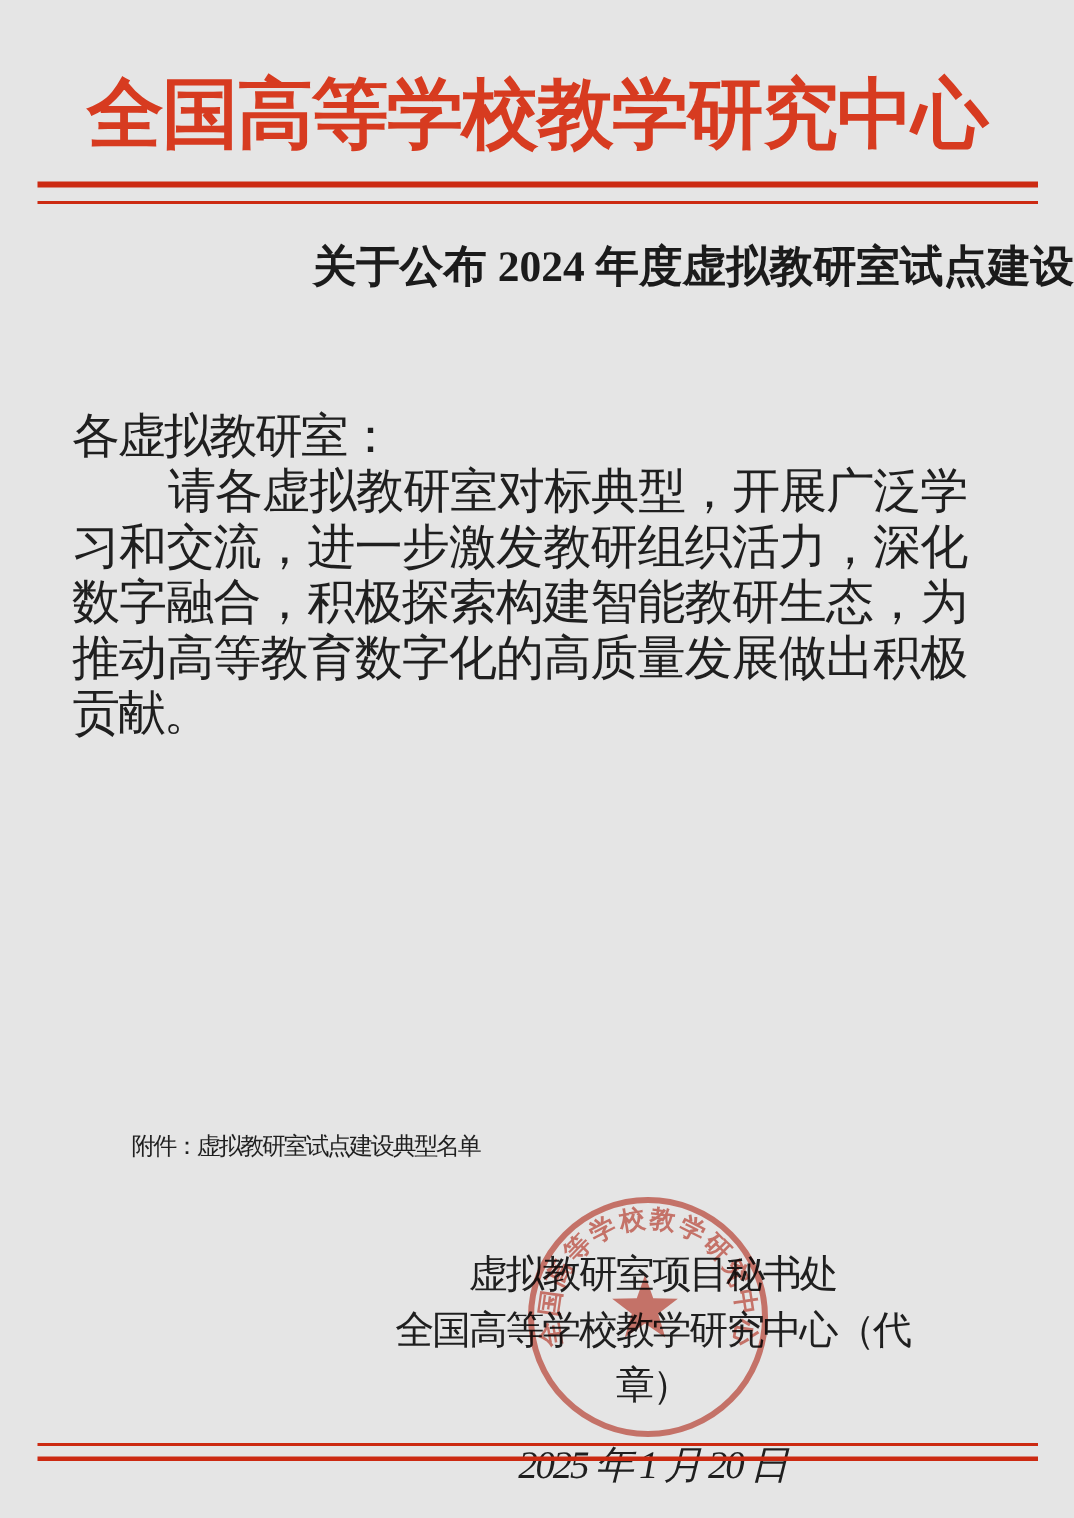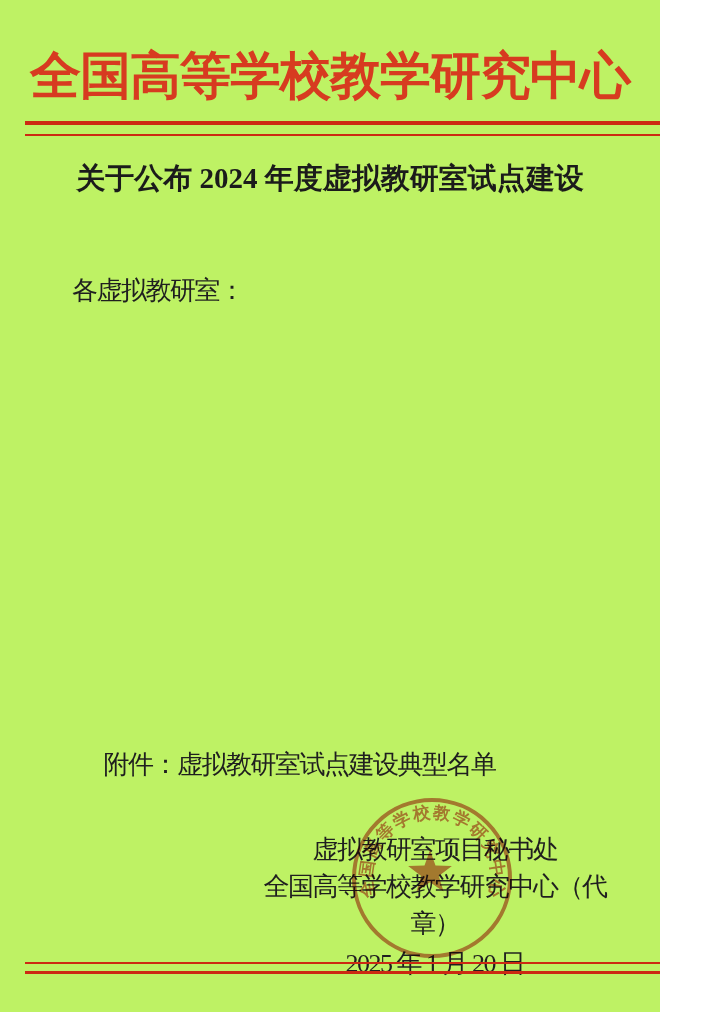--- a/index.html
+++ b/index.html
@@ -4,71 +4,71 @@
 <style>
   :root{
     --header-red:#d73b20;
     --rule-red:#cc2a12;
     --seal-red:#d5685c;
     --text-color:#1b1b1b;
   }
   html,body{margin:0;padding:0;background:#ffffff;}
   .page{
     position:relative;
-    width:660px;height:1012px;
-    background:#bef264;
+    width:716px;height:1012px;
+    background:#e5e5e5;
     overflow:hidden;
     font-family:"Liberation Serif","DejaVu Serif",serif;
     color:var(--text-color);
   }
   .org-title{
     position:absolute;top:42px;left:0;right:0;
     text-align:center;
     font-size:51px;font-weight:bold;
     letter-spacing:-1px;
     color:var(--header-red);
     white-space:nowrap;
   }
   .rule-top{
     position:absolute;top:121px;left:25px;width:667px;height:9px;
     border-top:4px solid var(--rule-red);
     border-bottom:2px solid var(--rule-red);
     box-sizing:content-box;
   }
   .doc-title{
     position:absolute;top:158px;left:0;right:0;
-    text-align:center;
+    text-align:right;
     font-size:29px;font-weight:bold;
     line-height:41px;
     color:var(--text-color);
   }
   .body-text{
-    position:absolute;top:272px;left:72px;width:596px;
-    font-size:26px;line-height:37px;
+    position:absolute;top:272px;left:48px;width:596px;
+    font-size:32px;line-height:37px;
     letter-spacing:-1.5px;
     text-align:justify;
     color:#1f1f1f;
   }
   .body-text p{margin:0;text-indent:2em;}
   .body-text .salutation{text-indent:0;}
   .attachment{
     position:absolute;top:746px;left:62px;width:596px;
-    font-size:26px;line-height:37px;
+    font-size:16px;line-height:37px;
     letter-spacing:-1.5px;
     text-indent:1.6em;
     color:#1f1f1f;
   }
   .signature{
     position:absolute;top:831px;left:245px;width:380px;
     text-align:center;
     font-size:26px;line-height:37px;
     letter-spacing:-1.5px;
     color:#1f1f1f;
   }
-  .signature .sig-date{margin-top:3px;}
+  .signature .sig-date{margin-top:16px;font-style:italic;}
   .seal{
     position:absolute;left:347px;top:793px;width:170px;height:170px;
     opacity:.85;
     mix-blend-mode:multiply;
     pointer-events:none;
   }
   .seal text{
     font-family:"Liberation Serif","DejaVu Serif",serif;
     font-size:17px;
     font-weight:bold;
@@ -89,20 +89,21 @@
   <div class="org-title">全国高等学校教学研究中心</div>
 
   <div class="rule-top"></div>
 
   <div class="doc-title">
     <div>关于公布 2024 年度虚拟教研室试点建设</div>
   </div>
 
   <div class="body-text">
     <p class="salutation">各虚拟教研室：</p>
+    <p>请各虚拟教研室对标典型，开展广泛学习和交流，进一步激发教研组织活力，深化数字融合，积极探索构建智能教研生态，为推动高等教育数字化的高质量发展做出积极贡献。</p>
   </div>
 
   <div class="attachment">附件：虚拟教研室试点建设典型名单</div>
 
   <div class="signature">
     <div>虚拟教研室项目秘书处</div>
     <div>全国高等学校教学研究中心（代章）</div>
     <div class="sig-date">2025 年 1 月 20 日</div>
   </div>
 

